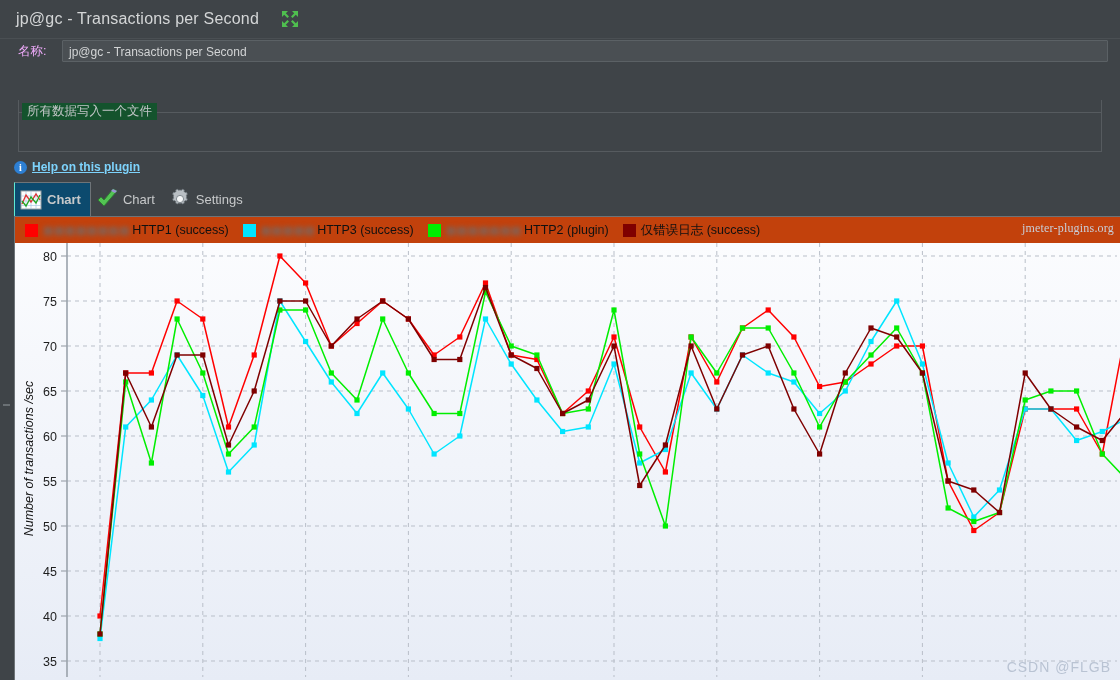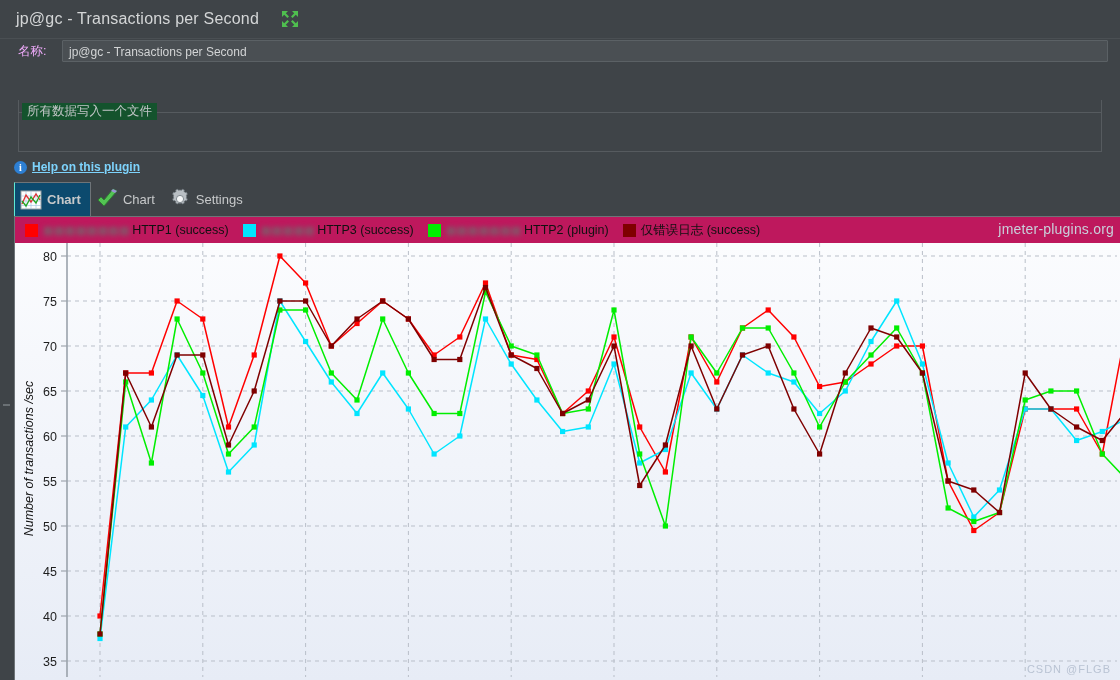--- a/index.html
+++ b/index.html
@@ -94,40 +94,40 @@
   .tab .tlabel{}
 
   
   .chart-panel{
     position:absolute;left:14px;top:216px;width:1106px;height:464px;
     background:#ffffff;box-sizing:border-box;border:1px solid #6e7478;border-bottom:none;border-right:none;
   }
   .legend{
     position:absolute;left:0;top:0;width:100%;height:26px;
     display:flex;align-items:center;padding-left:10px;box-sizing:border-box;
-    background:#be185d;
+    background:#c2410c;
   }
   .leg-item{display:flex;align-items:center;margin-right:14px;font-size:12.5px;color:#111;
     font-family:"Liberation Sans",sans-serif;}
   .swatch{width:13px;height:13px;margin-right:5px;display:inline-block;}
   .leg-blur{
     display:inline-block;filter:blur(2.4px);color:#6d6d6d;margin-right:2px;
     letter-spacing:.5px;font-size:11px;
   }
   .wm-top{
-    position:absolute;right:6px;top:4px;font-size:14px;color:#c9cfda;
-    letter-spacing:.2px;font-family:Liberation Sans, sans-serif;
+    position:absolute;right:6px;top:4px;font-size:12px;color:#c9cfda;
+    letter-spacing:.2px;font-family:Liberation Serif, serif;
   }
   .plot-wrap{
     position:absolute;left:0;top:26px;width:1106px;height:438px;
     background:linear-gradient(#fbfcfe,#e7ecf6);
   }
   .plot-wrap svg{display:block;}
   .wm-bottom{
-    position:absolute;right:10px;bottom:6px;font-size:11px;color:#b9c3d3;
+    position:absolute;right:10px;bottom:6px;font-size:14px;color:#b9c3d3;
     letter-spacing:1px;font-family:"Liberation Sans",sans-serif;text-align:right;
   }
   
   .left-strip{position:absolute;left:0;top:216px;width:14px;height:464px;background:#3f4448;}
   .left-tick{position:absolute;left:3px;top:404px;width:7px;height:2px;background:#6a7074;}
 </style>
 </head>
 <body>
 
 <div class="app">

